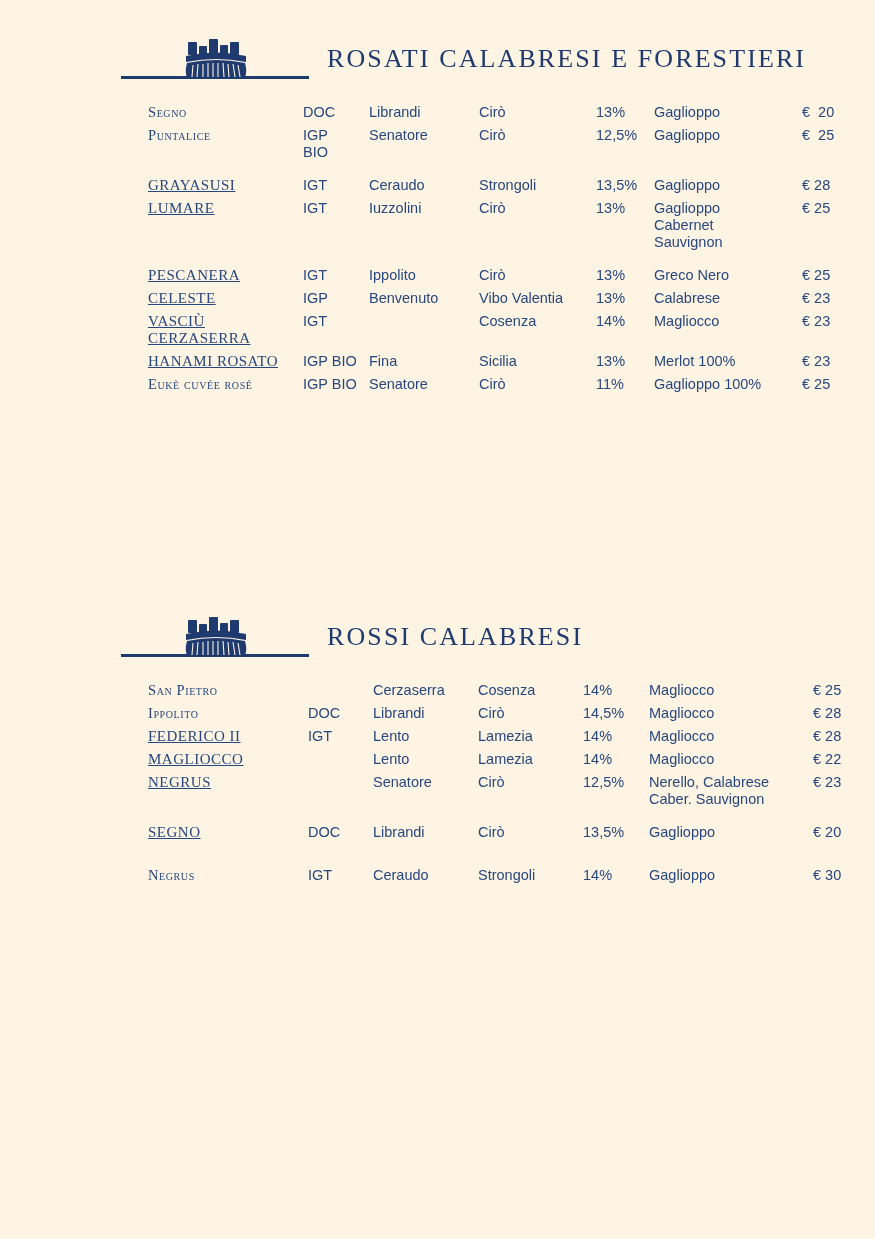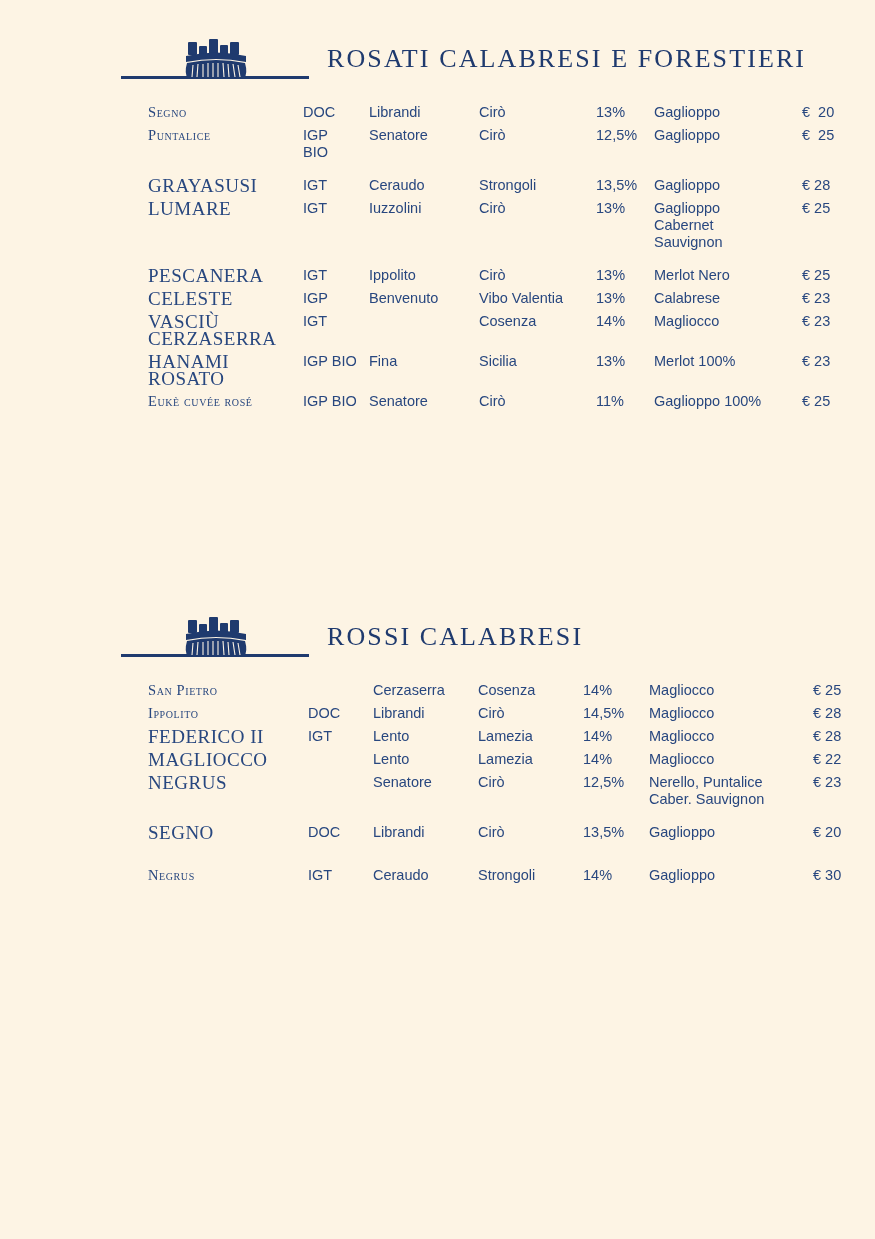--- a/index.html
+++ b/index.html
@@ -106,22 +106,23 @@
     font-family: "Liberation Serif", serif;
     font-variant: small-caps;
     font-size: 16.5px;
     letter-spacing: 0.6px;
     color: #1F3A6E;
     line-height: 17px;
   }
   .cell-name.allcaps {
     font-variant: normal;
     text-transform: uppercase;
-    font-size: 19px;
+    font-size: 15px;
     letter-spacing: 0.5px;
+    text-decoration: underline;
   }
   .cell-price {
     white-space: pre;
   }
   .multiline { white-space: pre-line; }
 </style>
 </head>
 <body>
 
 <div class="page">
@@ -223,21 +224,21 @@
             <td colspan="8"></td>
           </tr>
 
         <tr class="row">
           <td></td>
           <td class="cell-name allcaps multiline">Pescanera</td>
           <td class="multiline">IGT</td>
           <td>Ippolito</td>
           <td>Cirò</td>
           <td>13%</td>
-          <td class="multiline">Merlot Nero</td>
+          <td class="multiline">Greco Nero</td>
           <td class="cell-price">€ 25</td>
         </tr>
 
         <tr class="row">
           <td></td>
           <td class="cell-name allcaps multiline">Celeste</td>
           <td class="multiline">IGP</td>
           <td>Benvenuto</td>
           <td>Vibo Valentia</td>
           <td>13%</td>
@@ -370,21 +371,21 @@
           <td class="cell-price">€ 22</td>
         </tr>
 
         <tr class="row">
           <td></td>
           <td class="cell-name allcaps multiline">Negrus</td>
           <td class="multiline"></td>
           <td>Senatore</td>
           <td>Cirò</td>
           <td>12,5%</td>
-          <td class="multiline">Nerello, Puntalice
+          <td class="multiline">Nerello, Calabrese
 Caber. Sauvignon</td>
           <td class="cell-price">€ 23</td>
         </tr>
         <tr class="gap-row">
             <td colspan="8"></td>
           </tr>
 
         <tr class="row">
           <td></td>
           <td class="cell-name allcaps multiline">Segno</td>

